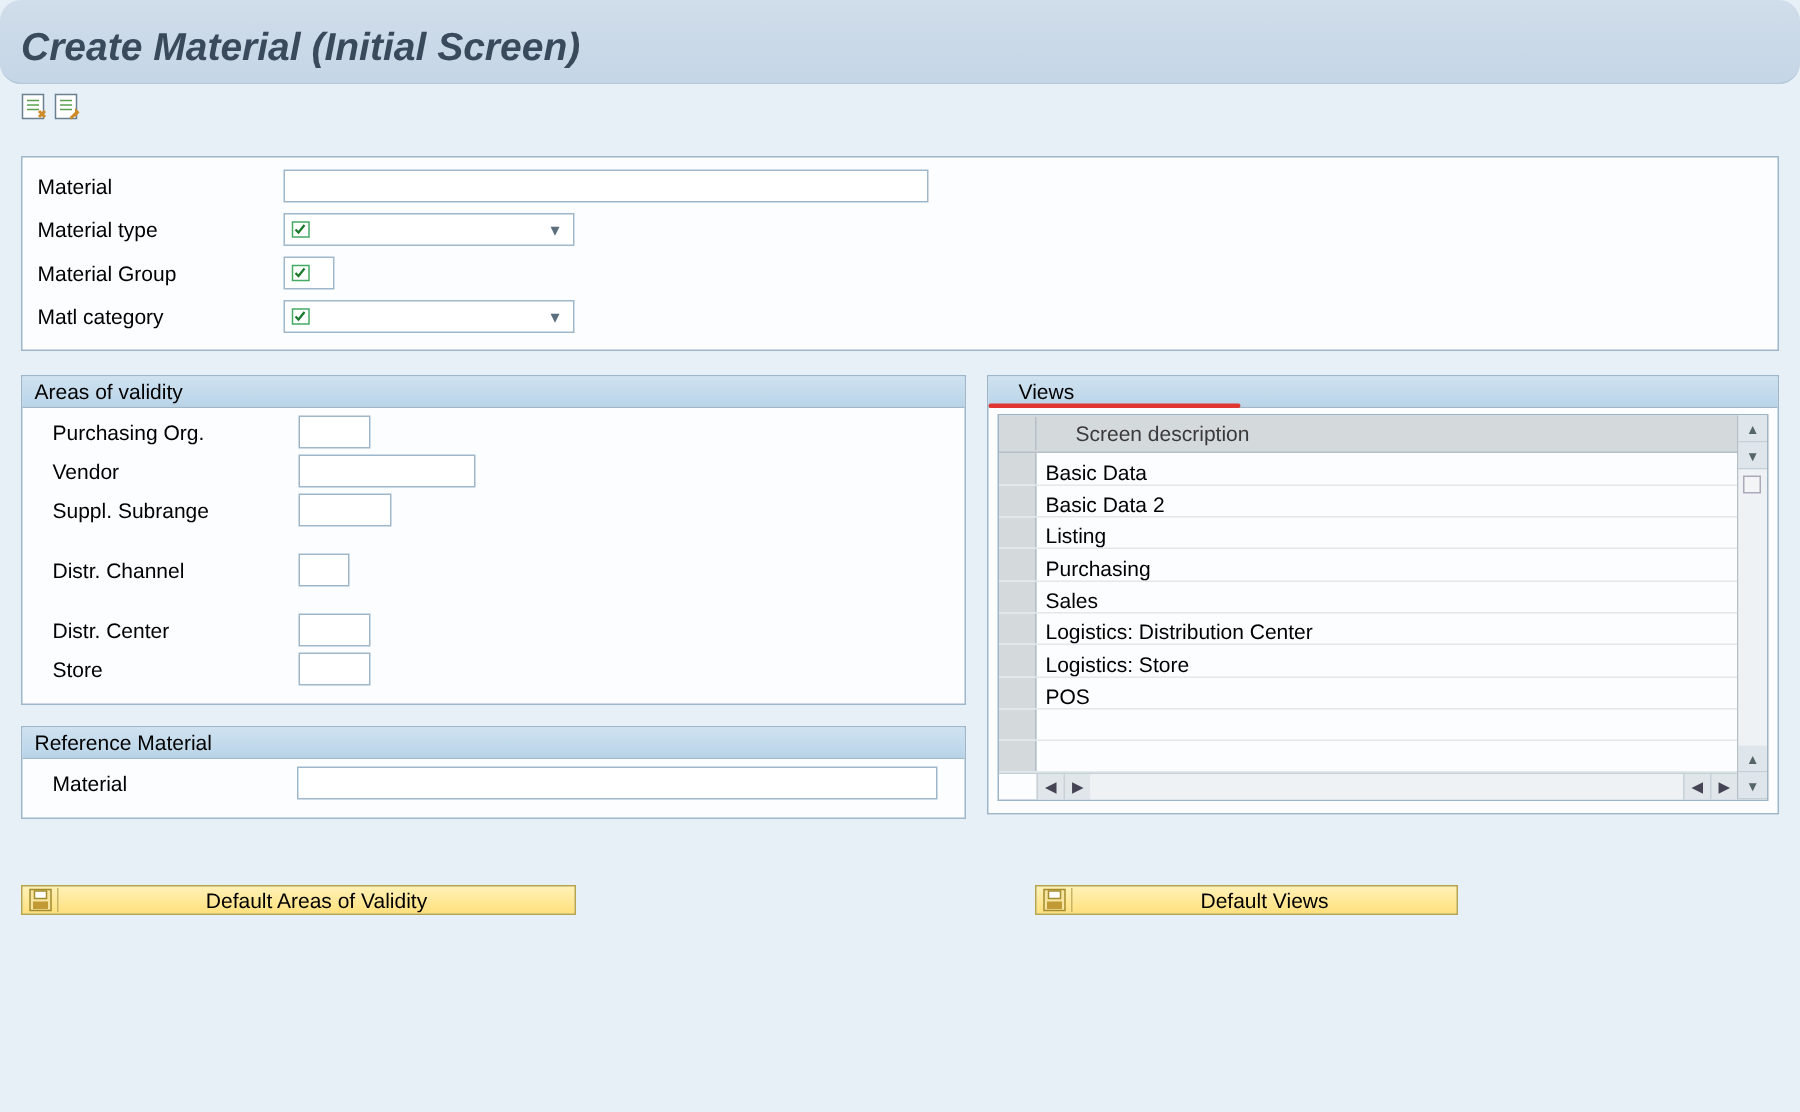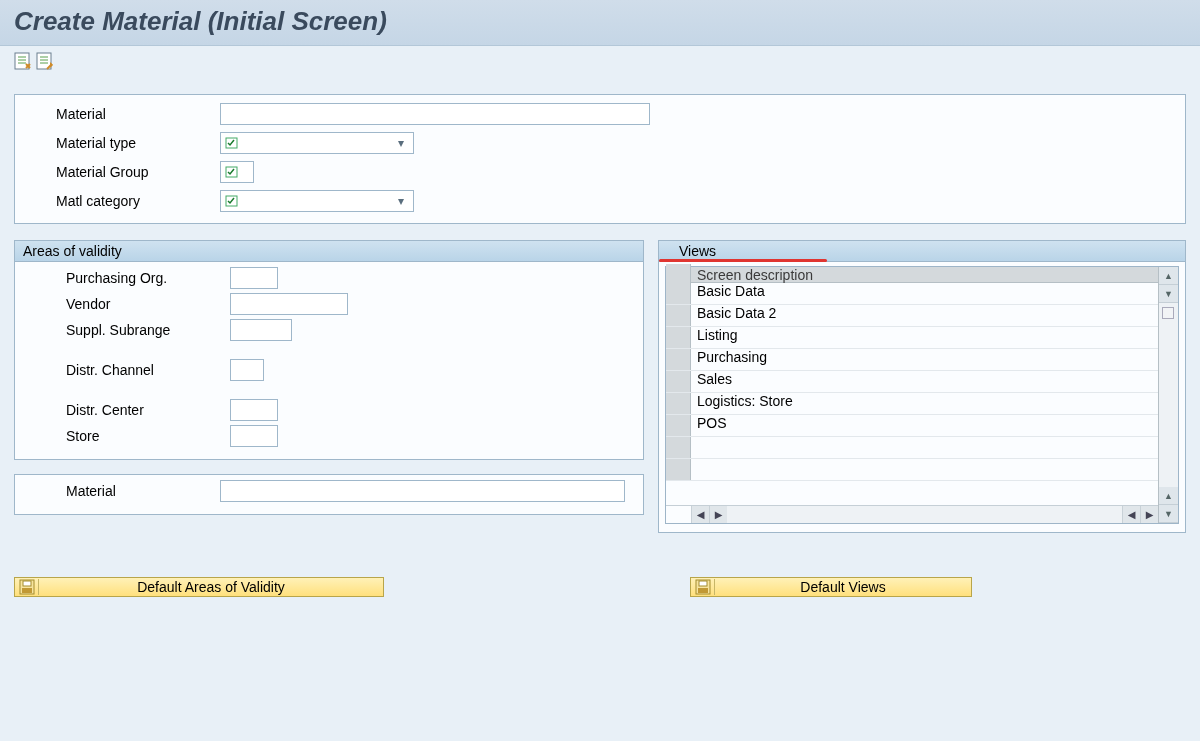--- a/index.html
+++ b/index.html
@@ -7,22 +7,23 @@
     font-family: Arial, sans-serif;
     font-size: 14px;
     background: #e8f0f7;
     width: 1200px;
     height: 741px;
     overflow: hidden;
     color: #000;
   }
   .title-bar {
     background: linear-gradient(#d0ddea, #c5d6e6);
-    padding: 6px 14px 8px;
+    padding: 16px 14px 8px;
     border-bottom: 1px solid #b3c7d8;
+    border-radius: 14px;
   }
   .title-text {
     font-size: 26px;
     font-style: italic;
     font-weight: bold;
     color: #3a4a5d;
   }
   .toolbar {
     background: #e8f0f7;
     padding: 6px 14px;
@@ -48,21 +49,20 @@
     border-bottom: 1px solid #9fb7ca;
     padding: 2px 8px;
     font-size: 14px;
     color: #000;
   }
   .panel-body { padding: 3px 18px 10px; }
   .row {
     display: flex;
     align-items: center;
     min-height: 26px;
-    margin-left: 31px;
   }
   .lbl {
     width: 166px;
     font-size: 14px;
     padding-left: 2px;
   }
   input.field, .combo {
     height: 22px;
     border: 1px solid #9fb7ca;
     background: #fff;
@@ -89,24 +89,24 @@
   }
   .col-left { width: 630px; }
   .col-right { flex: 1; }
   .views-panel .panel-body { padding: 4px 6px 8px; }
   .views-table {
     display: flex;
     border: 1px solid #9eb5c8;
     height: 258px;
   }
   .views-main { flex: 1; display: flex; flex-direction: column; }
-  .views-head-row { display: flex; background: #d4d9dc; border-bottom: 1px solid #b5bfc5; height: 16px; align-items: center; }
+  .views-head-row { display: flex; background: #d4d9dc; border-bottom: 1px solid #b5bfc5; height: 26px; align-items: center; gap: 20px; }
   .row-handle { width: 25px; height: 22px; border-right: 1px solid #b5bfc5; background: #d4d9dc; }
   .views-head-text { padding-left: 6px; font-size: 14px; color: #3a3a3a; }
-  .views-row { display: flex; height: 22px; border-bottom: 1px solid #e3e8ec; align-items: flex-start; }
+  .views-row { display: flex; height: 22px; border-bottom: 1px solid #e3e8ec; align-items: flex-end; }
   .views-row .row-handle { background: #d4d9dc; border-right: 1px solid #b5bfc5; height: 100%; }
   .views-row span { padding-left: 6px; }
   .views-scroll {
     width: 20px;
     display: flex;
     flex-direction: column;
     border-left: 1px solid #b5bfc5;
     background: #e8edf1;
   }
   .scroll-btn { height: 18px; text-align: center; font-size: 9px; color: #566; display:flex; align-items:center; justify-content:center; background:#dfe6eb; border-bottom:1px solid #c5cfd6;}
@@ -243,20 +243,21 @@
               <input class="field" style="width: 48px;">
             </div>
           <div class="row">
               <div class="lbl">Store</div>
               <input class="field" style="width: 48px;">
             </div>
         </div>
       </div>
 
       <div class="panel">
+        <div class="panel-header">Reference Material</div>
         <div class="panel-body">
           <div class="row">
               <div class="lbl">Material</div>
               <input class="field" style="width: 430px;">
             </div>
         </div>
       </div>
     </div>
 
     <div class="col-right">
@@ -284,20 +285,24 @@
               <div class="views-row">
                   <div class="row-handle"></div>
                   <span>Purchasing</span>
                 </div>
               <div class="views-row">
                   <div class="row-handle"></div>
                   <span>Sales</span>
                 </div>
               <div class="views-row">
                   <div class="row-handle"></div>
+                  <span>Logistics: Distribution Center</span>
+                </div>
+              <div class="views-row">
+                  <div class="row-handle"></div>
                   <span>Logistics: Store</span>
                 </div>
               <div class="views-row">
                   <div class="row-handle"></div>
                   <span>POS</span>
                 </div>
               <div class="views-row">
                   <div class="row-handle"></div>
                   <span></span>
                 </div>

